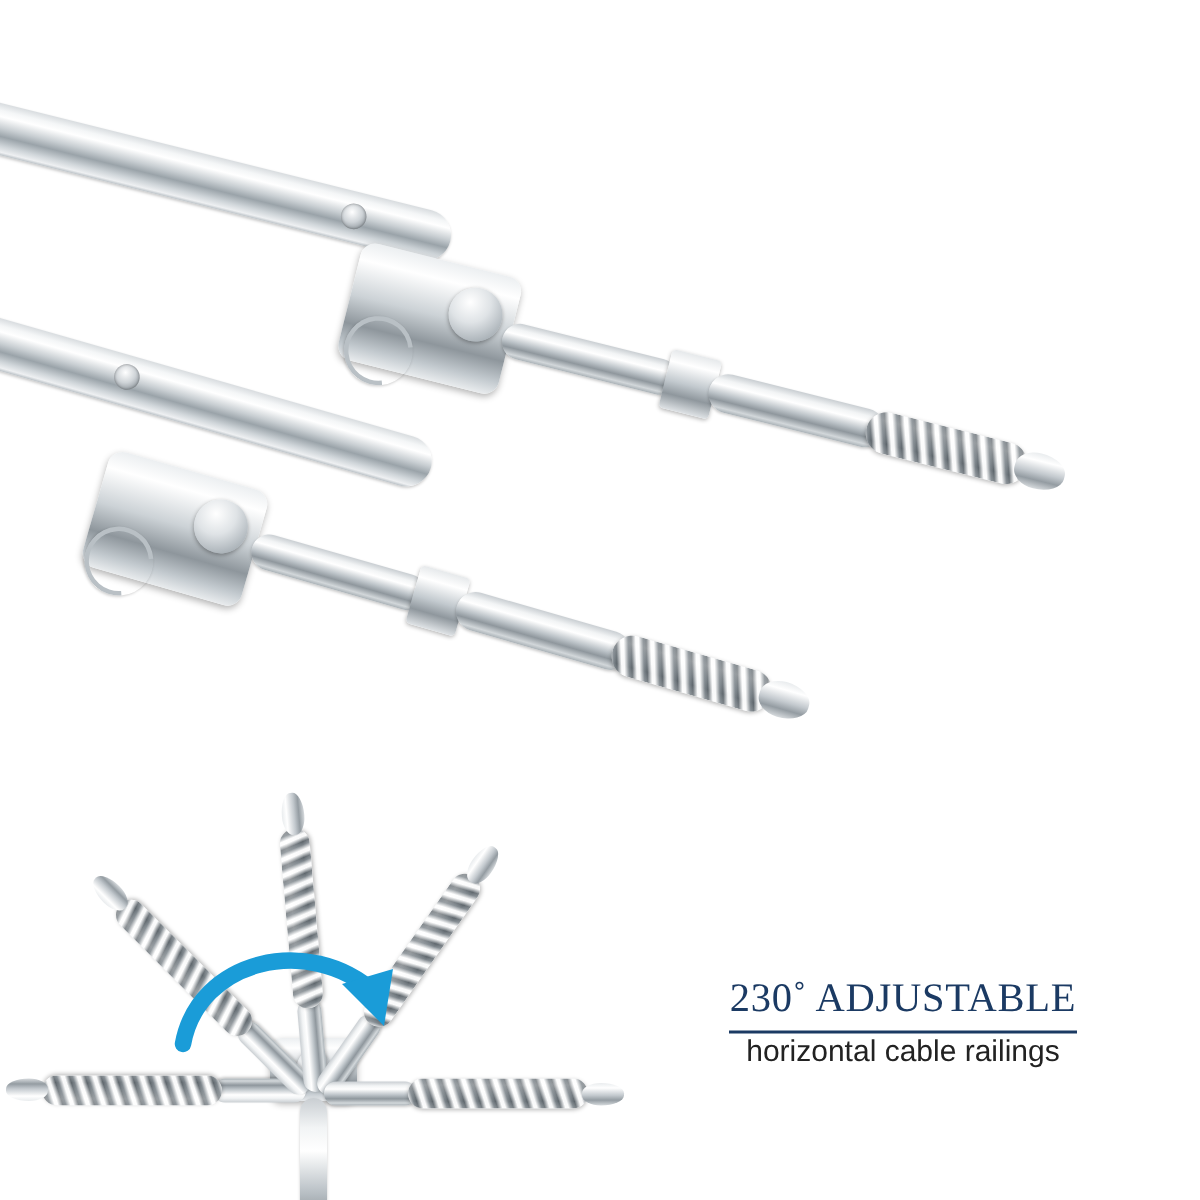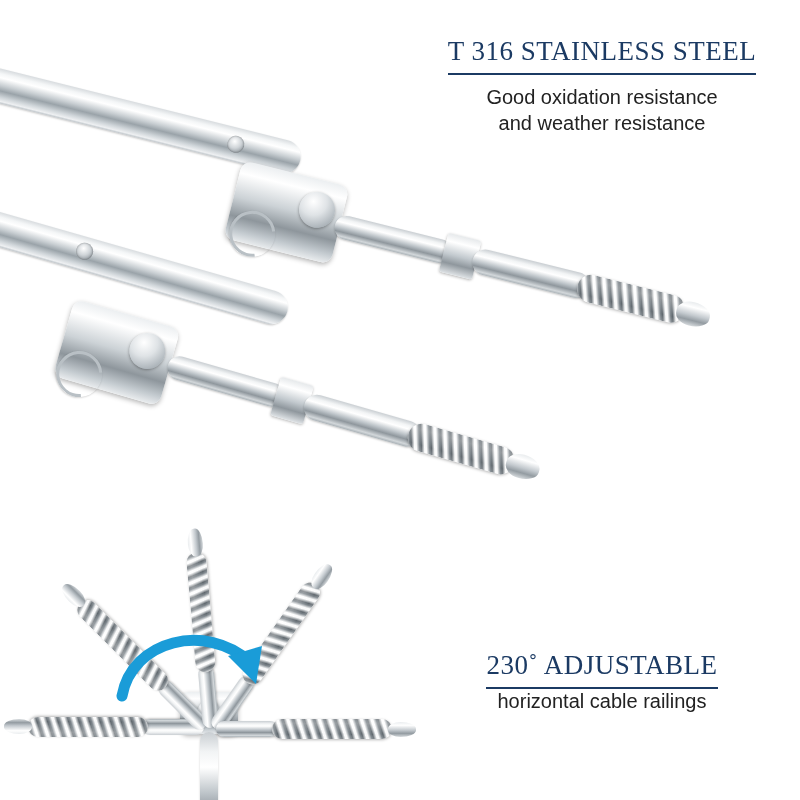--- a/index.html
+++ b/index.html
@@ -242,24 +242,19 @@
       <div class="thread" style="left:56px; top:6px; width:120px; height:20px;"></div>
       <div class="tip" style="left:172px; top:9px; width:28px; height:15px;"></div>
     </div>
 
     <svg class="arrow-arc" style="left:110px; top:130px; width:160px; height:120px;" viewBox="0 0 160 120">
       <path d="M12 96 C 22 40, 96 22, 140 62" fill="none" stroke="#1a9cd8" stroke-width="11" stroke-linecap="round"></path>
       <polygon points="146,84 118,56 152,46" fill="#1a9cd8"></polygon>
     </svg>
   </div>
 
-  <div class="feature" id="feature-steel">
-    <div class="feature-title">T 316  STAINLESS STEEL</div>
-    <div class="feature-body">Good oxidation resistance</div>
-    <div class="feature-body" style="margin-top:0;">and weather resistance</div>
-  </div>
 
   <div class="feature" id="feature-adjustable">
     <div class="feature-title">230˚   ADJUSTABLE</div>
     <div class="feature-body" style="margin-top:0;text-align:center;">horizontal cable railings</div>
   </div>
 
 </div>
 
 </body></html>

